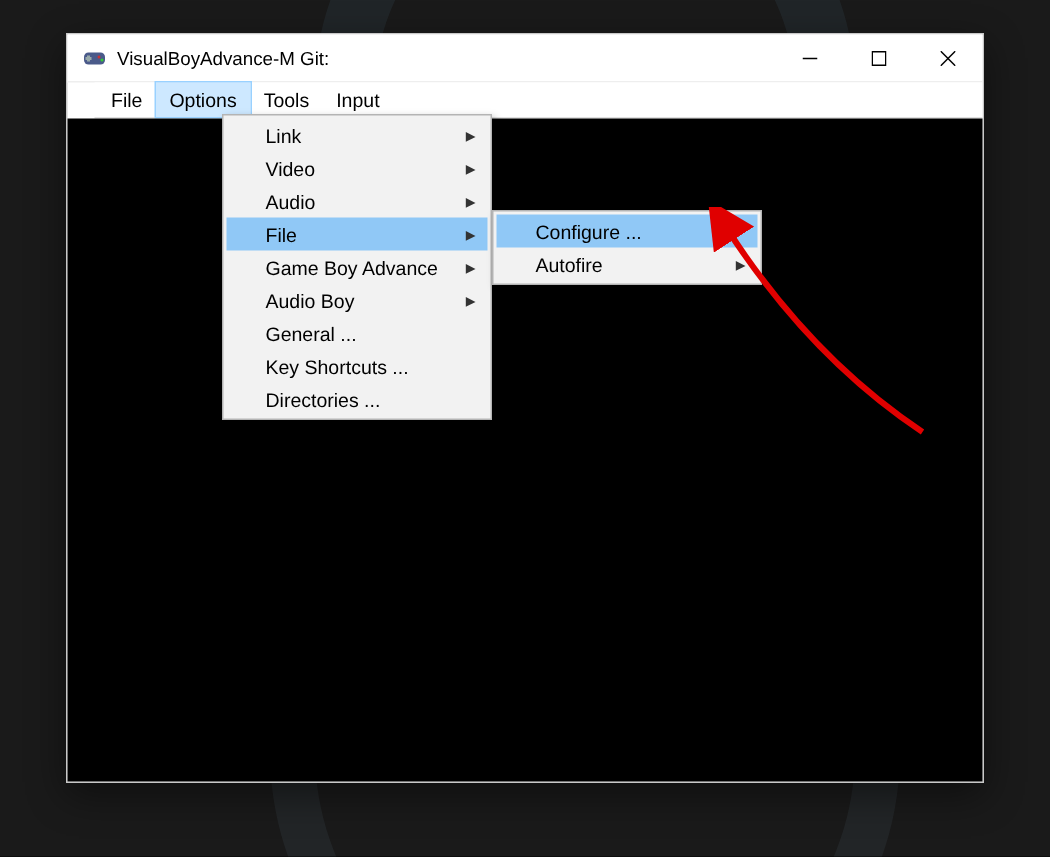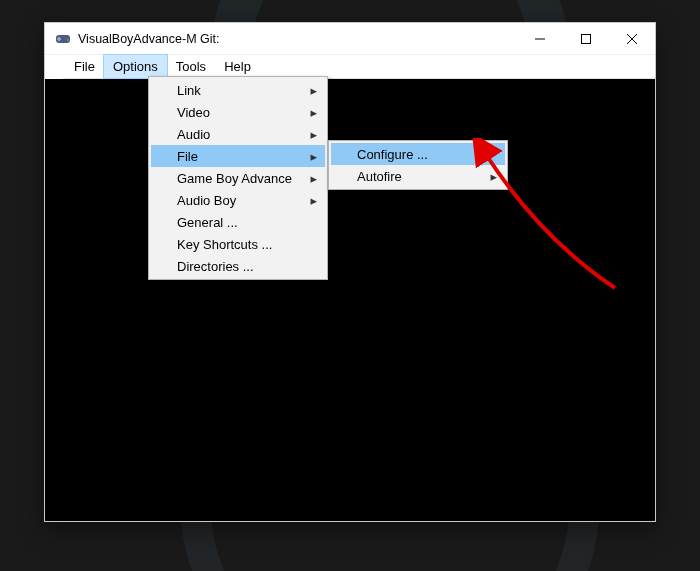--- a/index.html
+++ b/index.html
@@ -137,21 +137,21 @@
             <line x1="10" y1="0" x2="0" y2="10" stroke="currentColor" stroke-width="1"></line>
           </svg>
       </div>
     </div>
   </div>
 
   <div class="menubar">
     <div class="mb-item">File</div>
     <div class="mb-item open">Options</div>
     <div class="mb-item">Tools</div>
-    <div class="mb-item">Help</div>
+    <div class="mb-item">Input</div>
   </div>
 
   <div class="client"></div>
 </div>
 
 <div class="dropdown" id="options-menu">
   <div class="dd-item">
     <span>Link</span>
     <span class="arrow">▸</span>
   </div>

